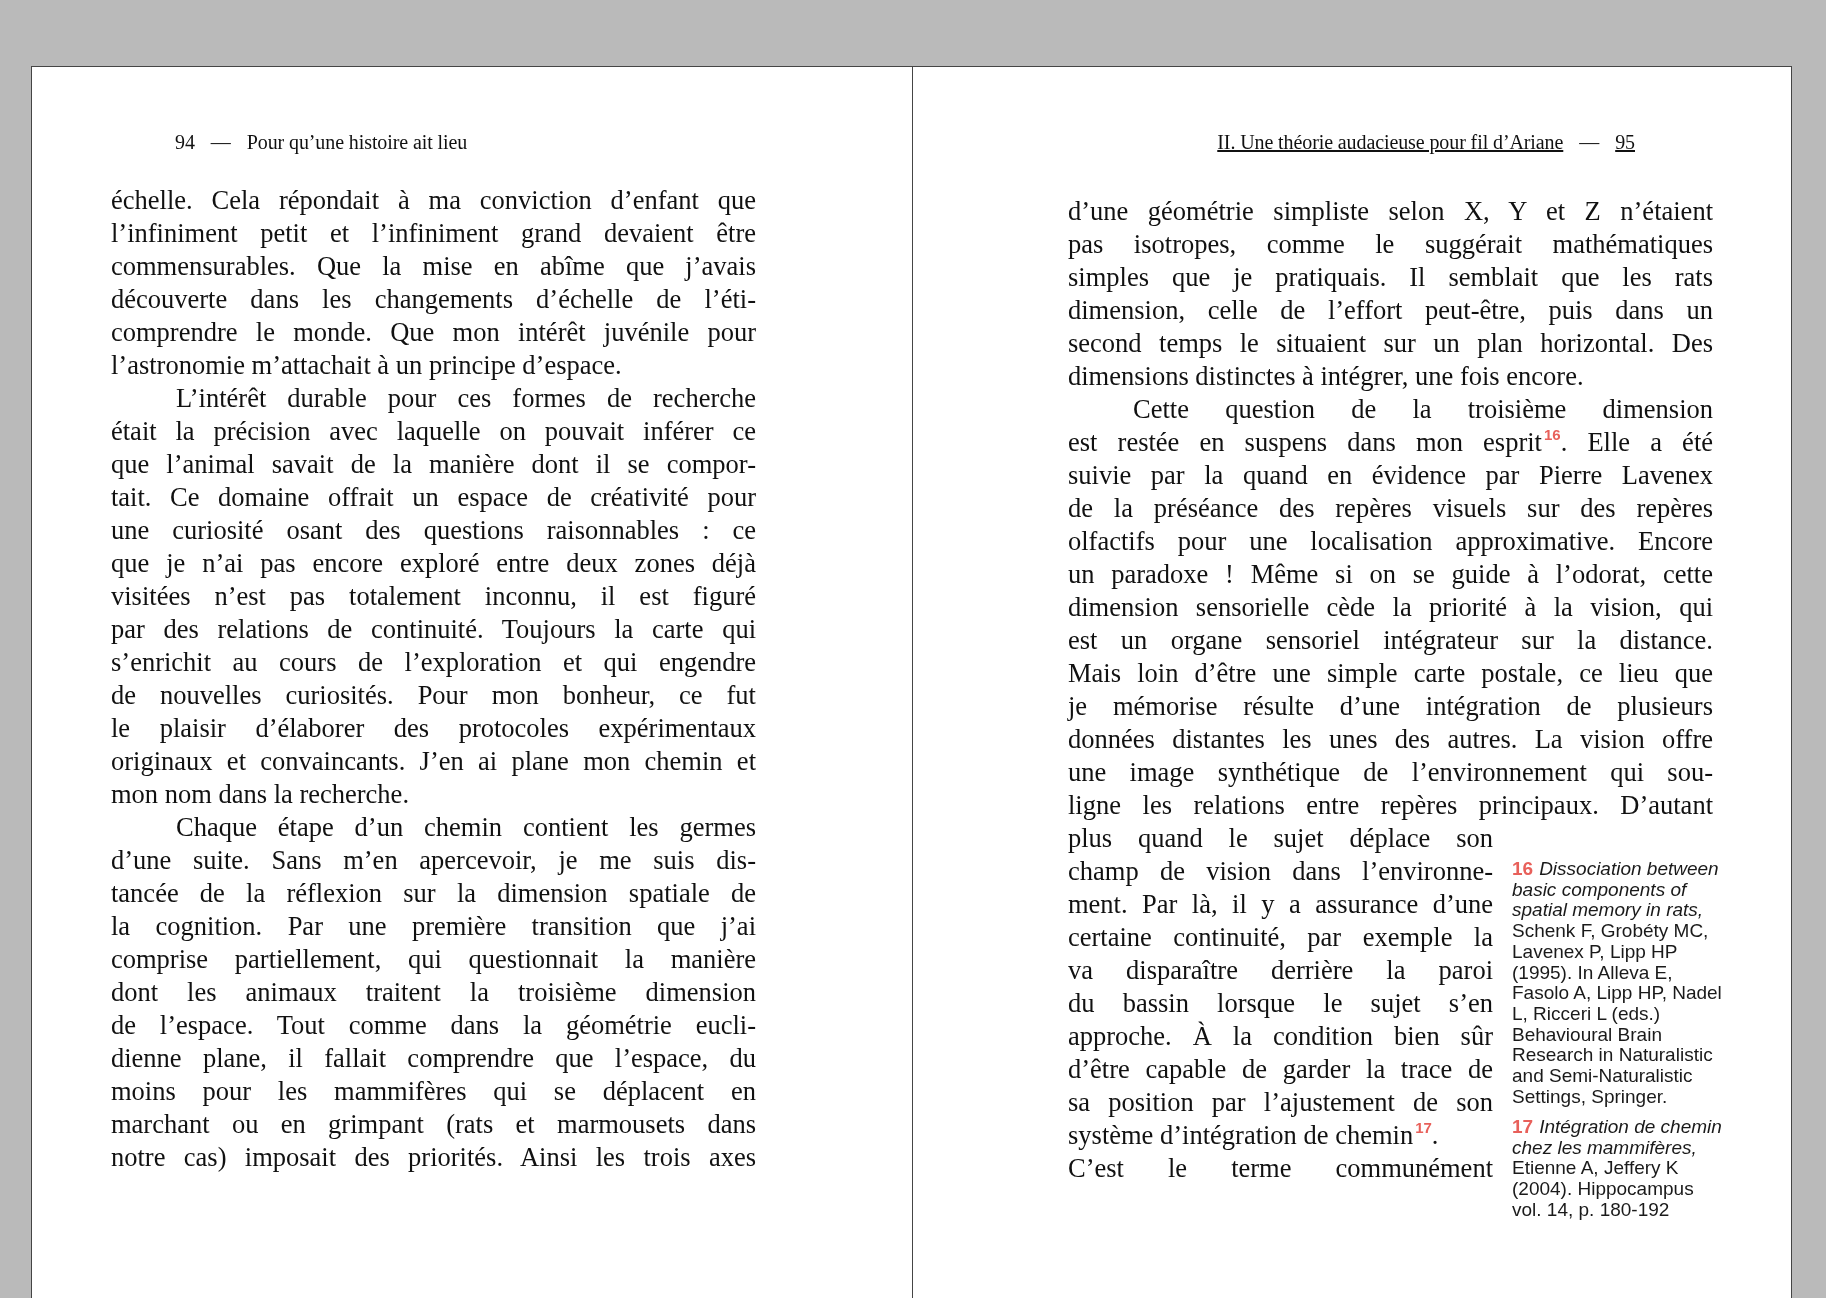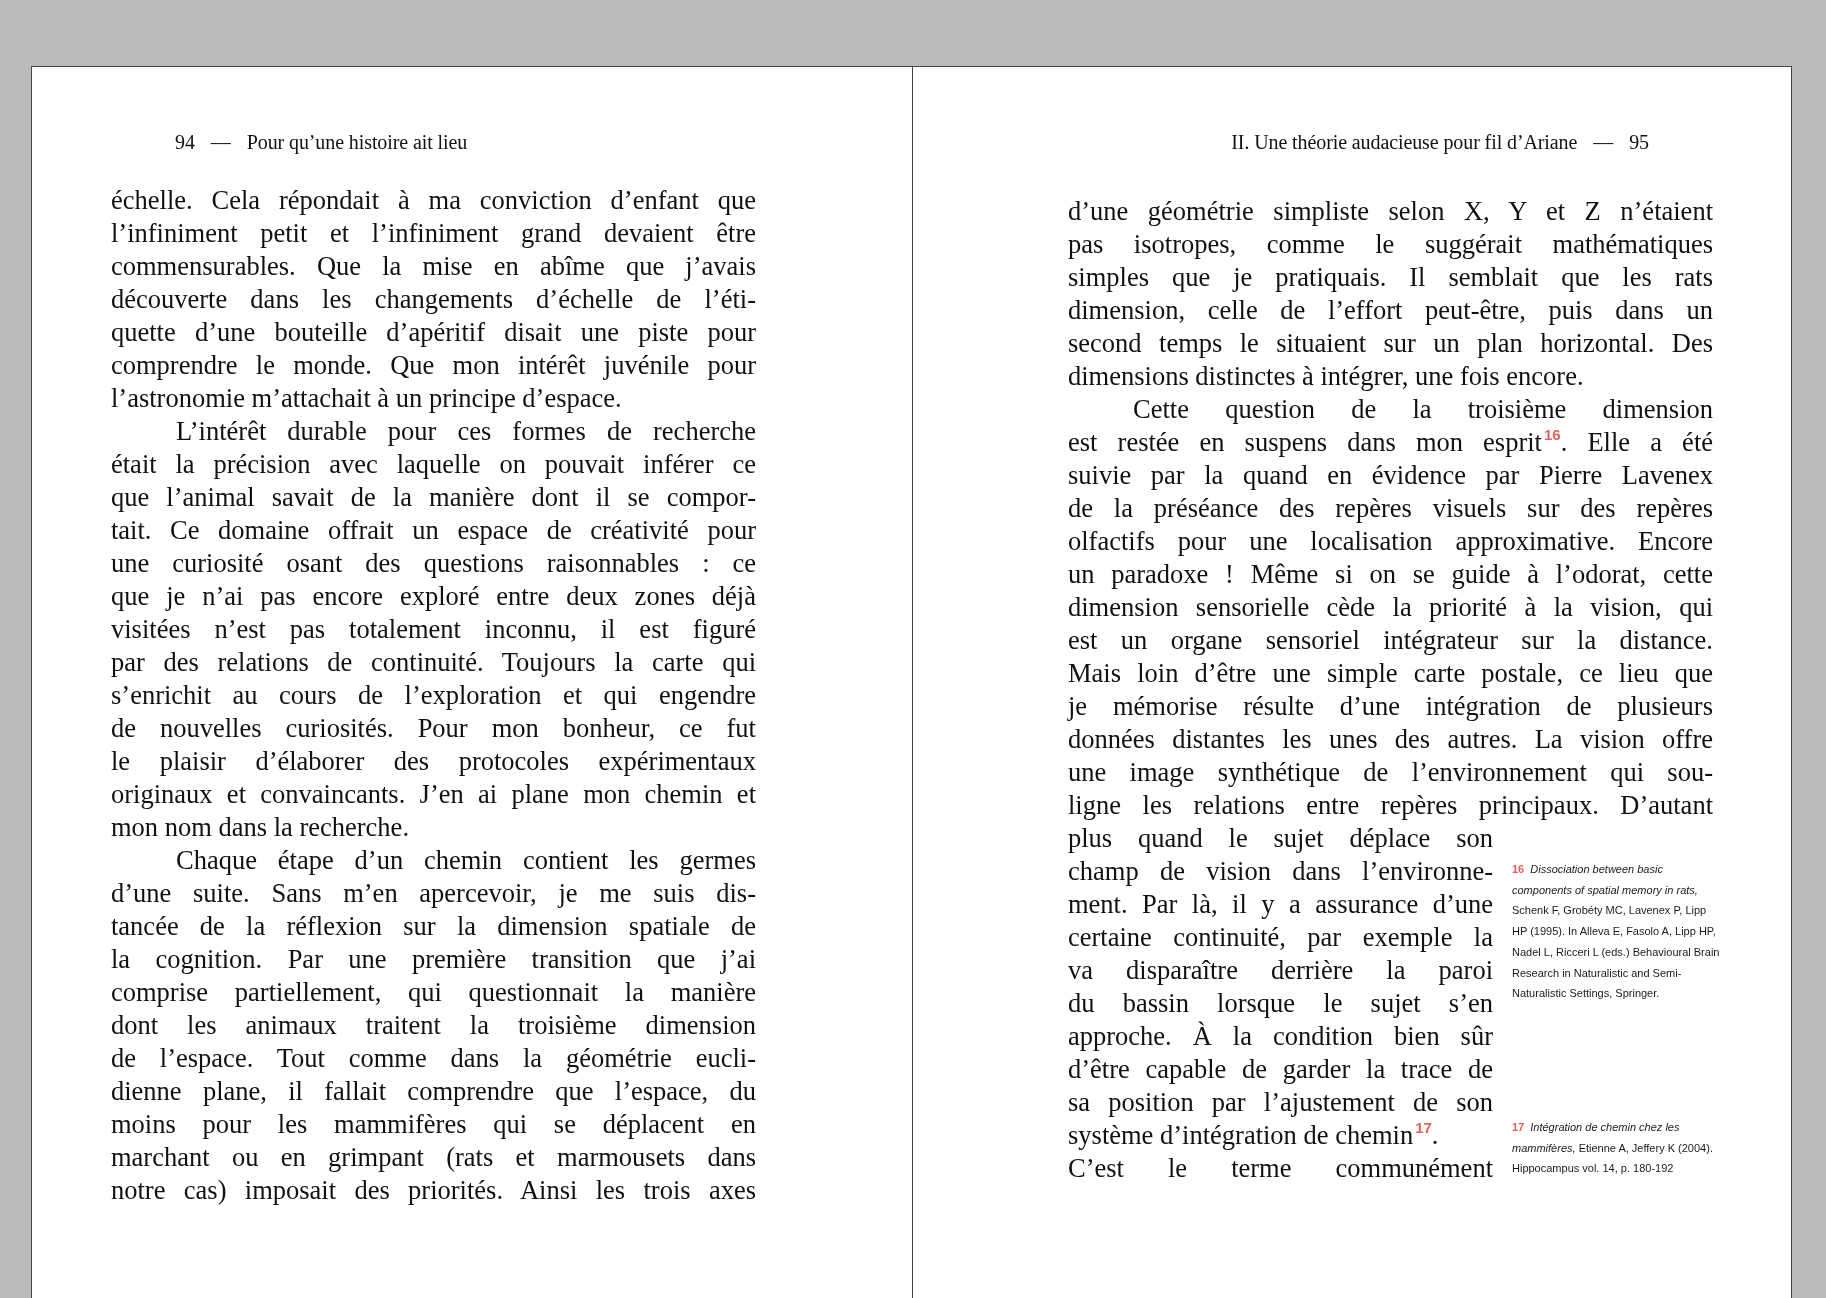--- a/index.html
+++ b/index.html
@@ -20,21 +20,21 @@
     position: absolute; left: 880px; top: 0; bottom: 0;
     width: 0; border-left: 1.5px solid #454545;
   }
   .running-head {
     position: absolute; top: 64px;
     font-family: "Liberation Serif", "DejaVu Serif", serif;
     font-size: 20px; color: #111;
     white-space: pre; letter-spacing: -0.1px;
   }
   .running-head.left { left: 143px; }
-  .running-head.right { right: 142px; text-align: left; }
+  .running-head.right { right: 156px; text-align: left; text-decoration: underline; }
   .running-head .dash { display: inline-block; margin: 0 16px; }
 
   .body-text {
     position: absolute;
     font-family: "Liberation Serif", "DejaVu Serif", serif;
     font-size: 26.5px; line-height: 33px; color: #111;
     text-align: justify;
   }
   .line {
     display: block; height: 33px; white-space: nowrap;
@@ -49,21 +49,21 @@
   .narrow .line { width: 425px; }
 
   .fnref {
     font-family: "Liberation Sans", "DejaVu Sans", sans-serif;
     font-size: 15px; font-weight: bold; color: #e8605a;
     vertical-align: 11px; line-height: 0; margin-left: 2px;
   }
   .sidenote {
     position: absolute; left: 1480px; width: 210px;
     font-family: "Liberation Sans", "DejaVu Sans", sans-serif;
-    font-size: 11px; line-height: 20.7px; color: #1a1a1a;
+    font-size: 19px; line-height: 20.7px; color: #1a1a1a;
   }
   .sidenote .num { color: #e8605a; font-weight: bold; margin-right: 6px; }
   .sidenote .title { font-style: italic; }
   .sn16 { top: 792px; }
   .sn17 { top: 1050px; }
 </style>
 </head>
 <body>
 
 <div class="spread">
@@ -71,21 +71,20 @@
 
   <div class="running-head left"><span>94</span><span class="dash">—</span><span>Pour qu’une histoire ait lieu</span></div>
 
   <div class="running-head right"><span>II. Une théorie audacieuse pour fil d’Ariane</span><span class="dash">—</span><span>95</span></div>
 
   <div class="body-text page-left-text">
     <span class="line">échelle. Cela répondait à ma conviction d’enfant que</span>
     <span class="line">l’infiniment petit et l’infiniment grand devaient être</span>
     <span class="line">commensurables. Que la mise en abîme que j’avais</span>
     <span class="line">découverte dans les changements d’échelle de l’éti-</span>
-    <span class="line">quette d’une bouteille d’apéritif disait une piste pour</span>
     <span class="line">comprendre le monde. Que mon intérêt juvénile pour</span>
     <span class="line last">l’astronomie m’attachait à un principe d’espace.</span>
     <span class="line indent">L’intérêt durable pour ces formes de recherche</span>
     <span class="line">était la précision avec laquelle on pouvait inférer ce</span>
     <span class="line">que l’animal savait de la manière dont il se compor-</span>
     <span class="line">tait. Ce domaine offrait un espace de créativité pour</span>
     <span class="line">une curiosité osant des questions raisonnables : ce</span>
     <span class="line">que je n’ai pas encore exploré entre deux zones déjà</span>
     <span class="line">visitées n’est pas totalement inconnu, il est figuré</span>
     <span class="line">par des relations de continuité. Toujours la carte qui</span>

